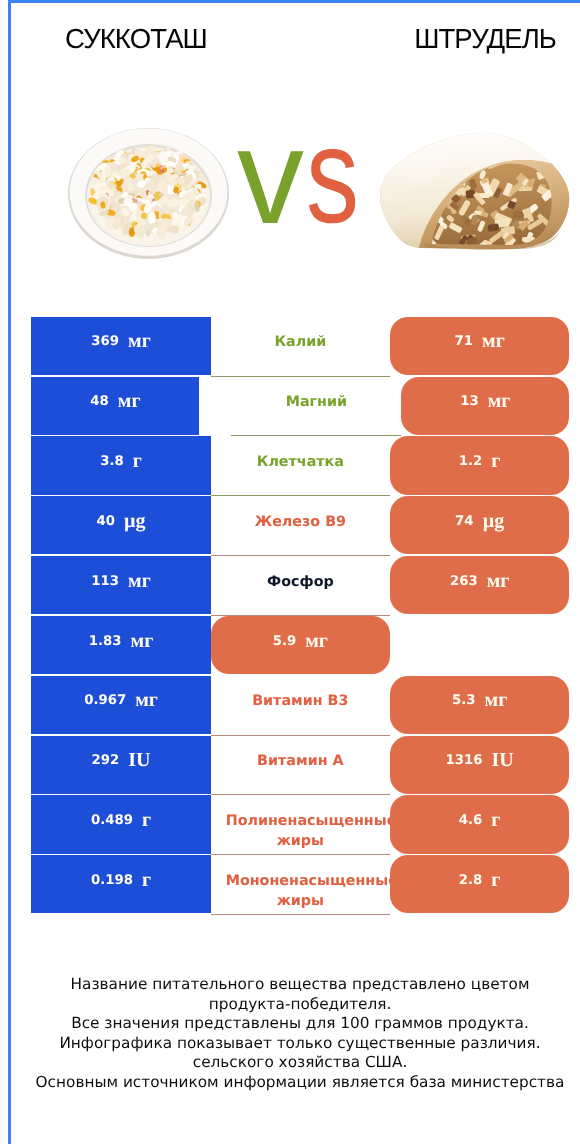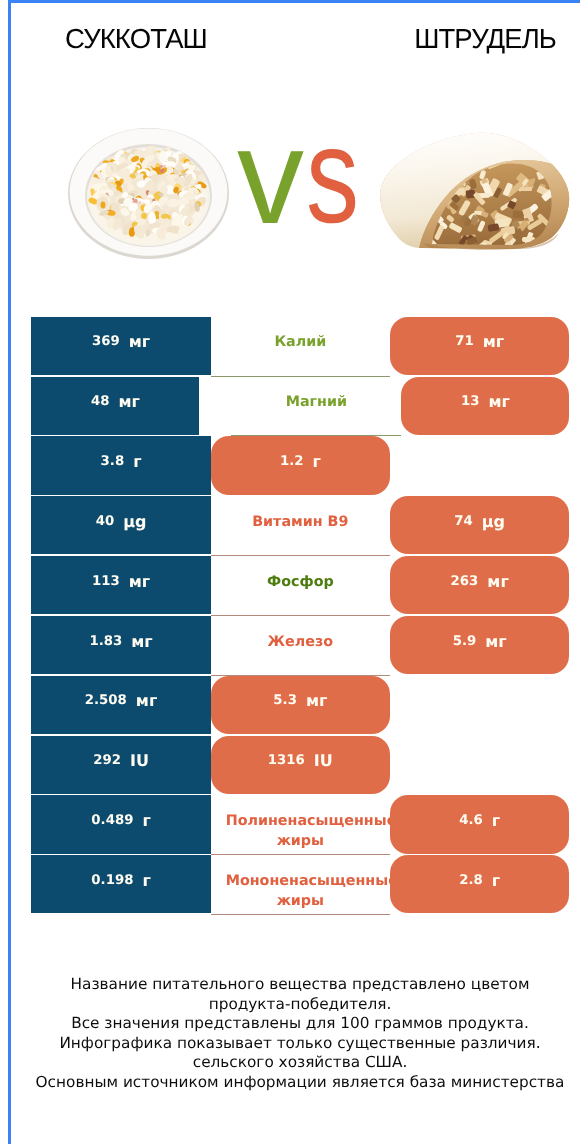--- a/index.html
+++ b/index.html
@@ -9,26 +9,26 @@
   #t1{left:35px;width:180px;}
   #t2{left:365px;width:180px;text-align:right;}
   .hero{position:absolute;left:0;top:0;width:578px;height:300px;pointer-events:none;}
   .vs{position:absolute;left:226px;top:108px;width:130px;height:130px;font-size:136px;line-height:130px;font-weight:400;white-space:nowrap;}
   .vs span{position:absolute;display:inline-block;}
   .vs .v{color:#79a22c;left:0;top:0;transform:scaleX(0.985);transform-origin:left center;}
   .vs .s{color:#e0603f;left:69px;top:-1px;transform:scaleX(0.78);transform-origin:left center;}
   .table{position:absolute;left:20.4px;top:313.8px;width:538px;}
   .row{display:flex;height:59.83px;}
   .cL,.cR{width:179.3px;display:flex;align-items:center;justify-content:center;color:#fffdf2;box-sizing:border-box;padding-bottom:8px;font-family:"DejaVu Sans",sans-serif;height:58.2px;}
-  .cL{background:#0c4a6e;}
+  .cL{background:#1d4ed8;}
   .cR{background:#e06d4a;border-radius:18px;}
   .cM{width:179.3px;box-sizing:border-box;text-align:center;font-family:"DejaVu Sans",sans-serif;font-weight:700;font-size:14.3px;overflow:hidden;line-height:20px;padding:15.6px 15px 0;height:59.83px;display:block;}
   .cM>span{display:block;width:100%;}
   .num{font-weight:700;font-size:13.3px;}
-  .unit{font-weight:700;font-size:16px;margin-left:9px;}
+  .unit{font-weight:700;font-size:20px;margin-left:9px;font-family:Liberation Serif, serif;}
   .footer{position:absolute;left:0;top:972px;width:578px;text-align:center;font-family:"DejaVu Sans",sans-serif;font-size:15.3px;color:#0d0d0d;line-height:19.55px;}
 </style>
 </head>
 <body>
 
 <div class="page">
   <div class="title" id="t1">СУККОТАШ</div>
   <div class="title" id="t2">ШТРУДЕЛЬ</div>
   <svg class="hero" viewBox="0 0 578 300">
     <g>
@@ -483,78 +483,84 @@
         <div class="cR">
           <span class="num">13</span>
           <span class="unit">мг</span>
         </div>
       </div>
       <div class="row">
         <div class="cL">
           <span class="num">3.8</span>
           <span class="unit">г</span>
         </div>
+        <div class="cM" style="color: rgb(121, 162, 44); border-bottom: 1px solid rgb(138, 154, 106);">
+          <span>Клетчатка</span>
+        </div>
         <div class="cR">
           <span class="num">1.2</span>
           <span class="unit">г</span>
         </div>
       </div>
       <div class="row">
         <div class="cL">
           <span class="num">40</span>
           <span class="unit">µg</span>
         </div>
         <div class="cM" style="color: rgb(224, 96, 63); border-bottom: 1px solid rgb(178, 137, 122);">
-          <span>Витамин B9</span>
+          <span>Железо B9</span>
         </div>
         <div class="cR">
           <span class="num">74</span>
           <span class="unit">µg</span>
         </div>
       </div>
       <div class="row">
         <div class="cL">
           <span class="num">113</span>
           <span class="unit">мг</span>
         </div>
-        <div class="cM" style="color: #4d7c0f; border-bottom: 1px solid rgb(178, 137, 122);">
+        <div class="cM" style="color: #0f172a; border-bottom: 1px solid rgb(178, 137, 122);">
           <span>Фосфор</span>
         </div>
         <div class="cR">
           <span class="num">263</span>
           <span class="unit">мг</span>
         </div>
       </div>
       <div class="row">
         <div class="cL">
           <span class="num">1.83</span>
           <span class="unit">мг</span>
         </div>
+        <div class="cR">
+          <span class="num">5.9</span>
+          <span class="unit">мг</span>
+        </div>
+      </div>
+      <div class="row">
+        <div class="cL">
+          <span class="num">0.967</span>
+          <span class="unit">мг</span>
+        </div>
         <div class="cM" style="color: rgb(224, 96, 63); border-bottom: 1px solid rgb(178, 137, 122);">
-          <span>Железо</span>
-        </div>
-        <div class="cR">
-          <span class="num">5.9</span>
-          <span class="unit">мг</span>
-        </div>
-      </div>
-      <div class="row">
-        <div class="cL">
-          <span class="num">2.508</span>
-          <span class="unit">мг</span>
+          <span>Витамин B3</span>
         </div>
         <div class="cR">
           <span class="num">5.3</span>
           <span class="unit">мг</span>
         </div>
       </div>
       <div class="row">
         <div class="cL">
           <span class="num">292</span>
           <span class="unit">IU</span>
+        </div>
+        <div class="cM" style="color: rgb(224, 96, 63); border-bottom: 1px solid rgb(178, 137, 122);">
+          <span>Витамин A</span>
         </div>
         <div class="cR">
           <span class="num">1316</span>
           <span class="unit">IU</span>
         </div>
       </div>
       <div class="row">
         <div class="cL">
           <span class="num">0.489</span>
           <span class="unit">г</span>

